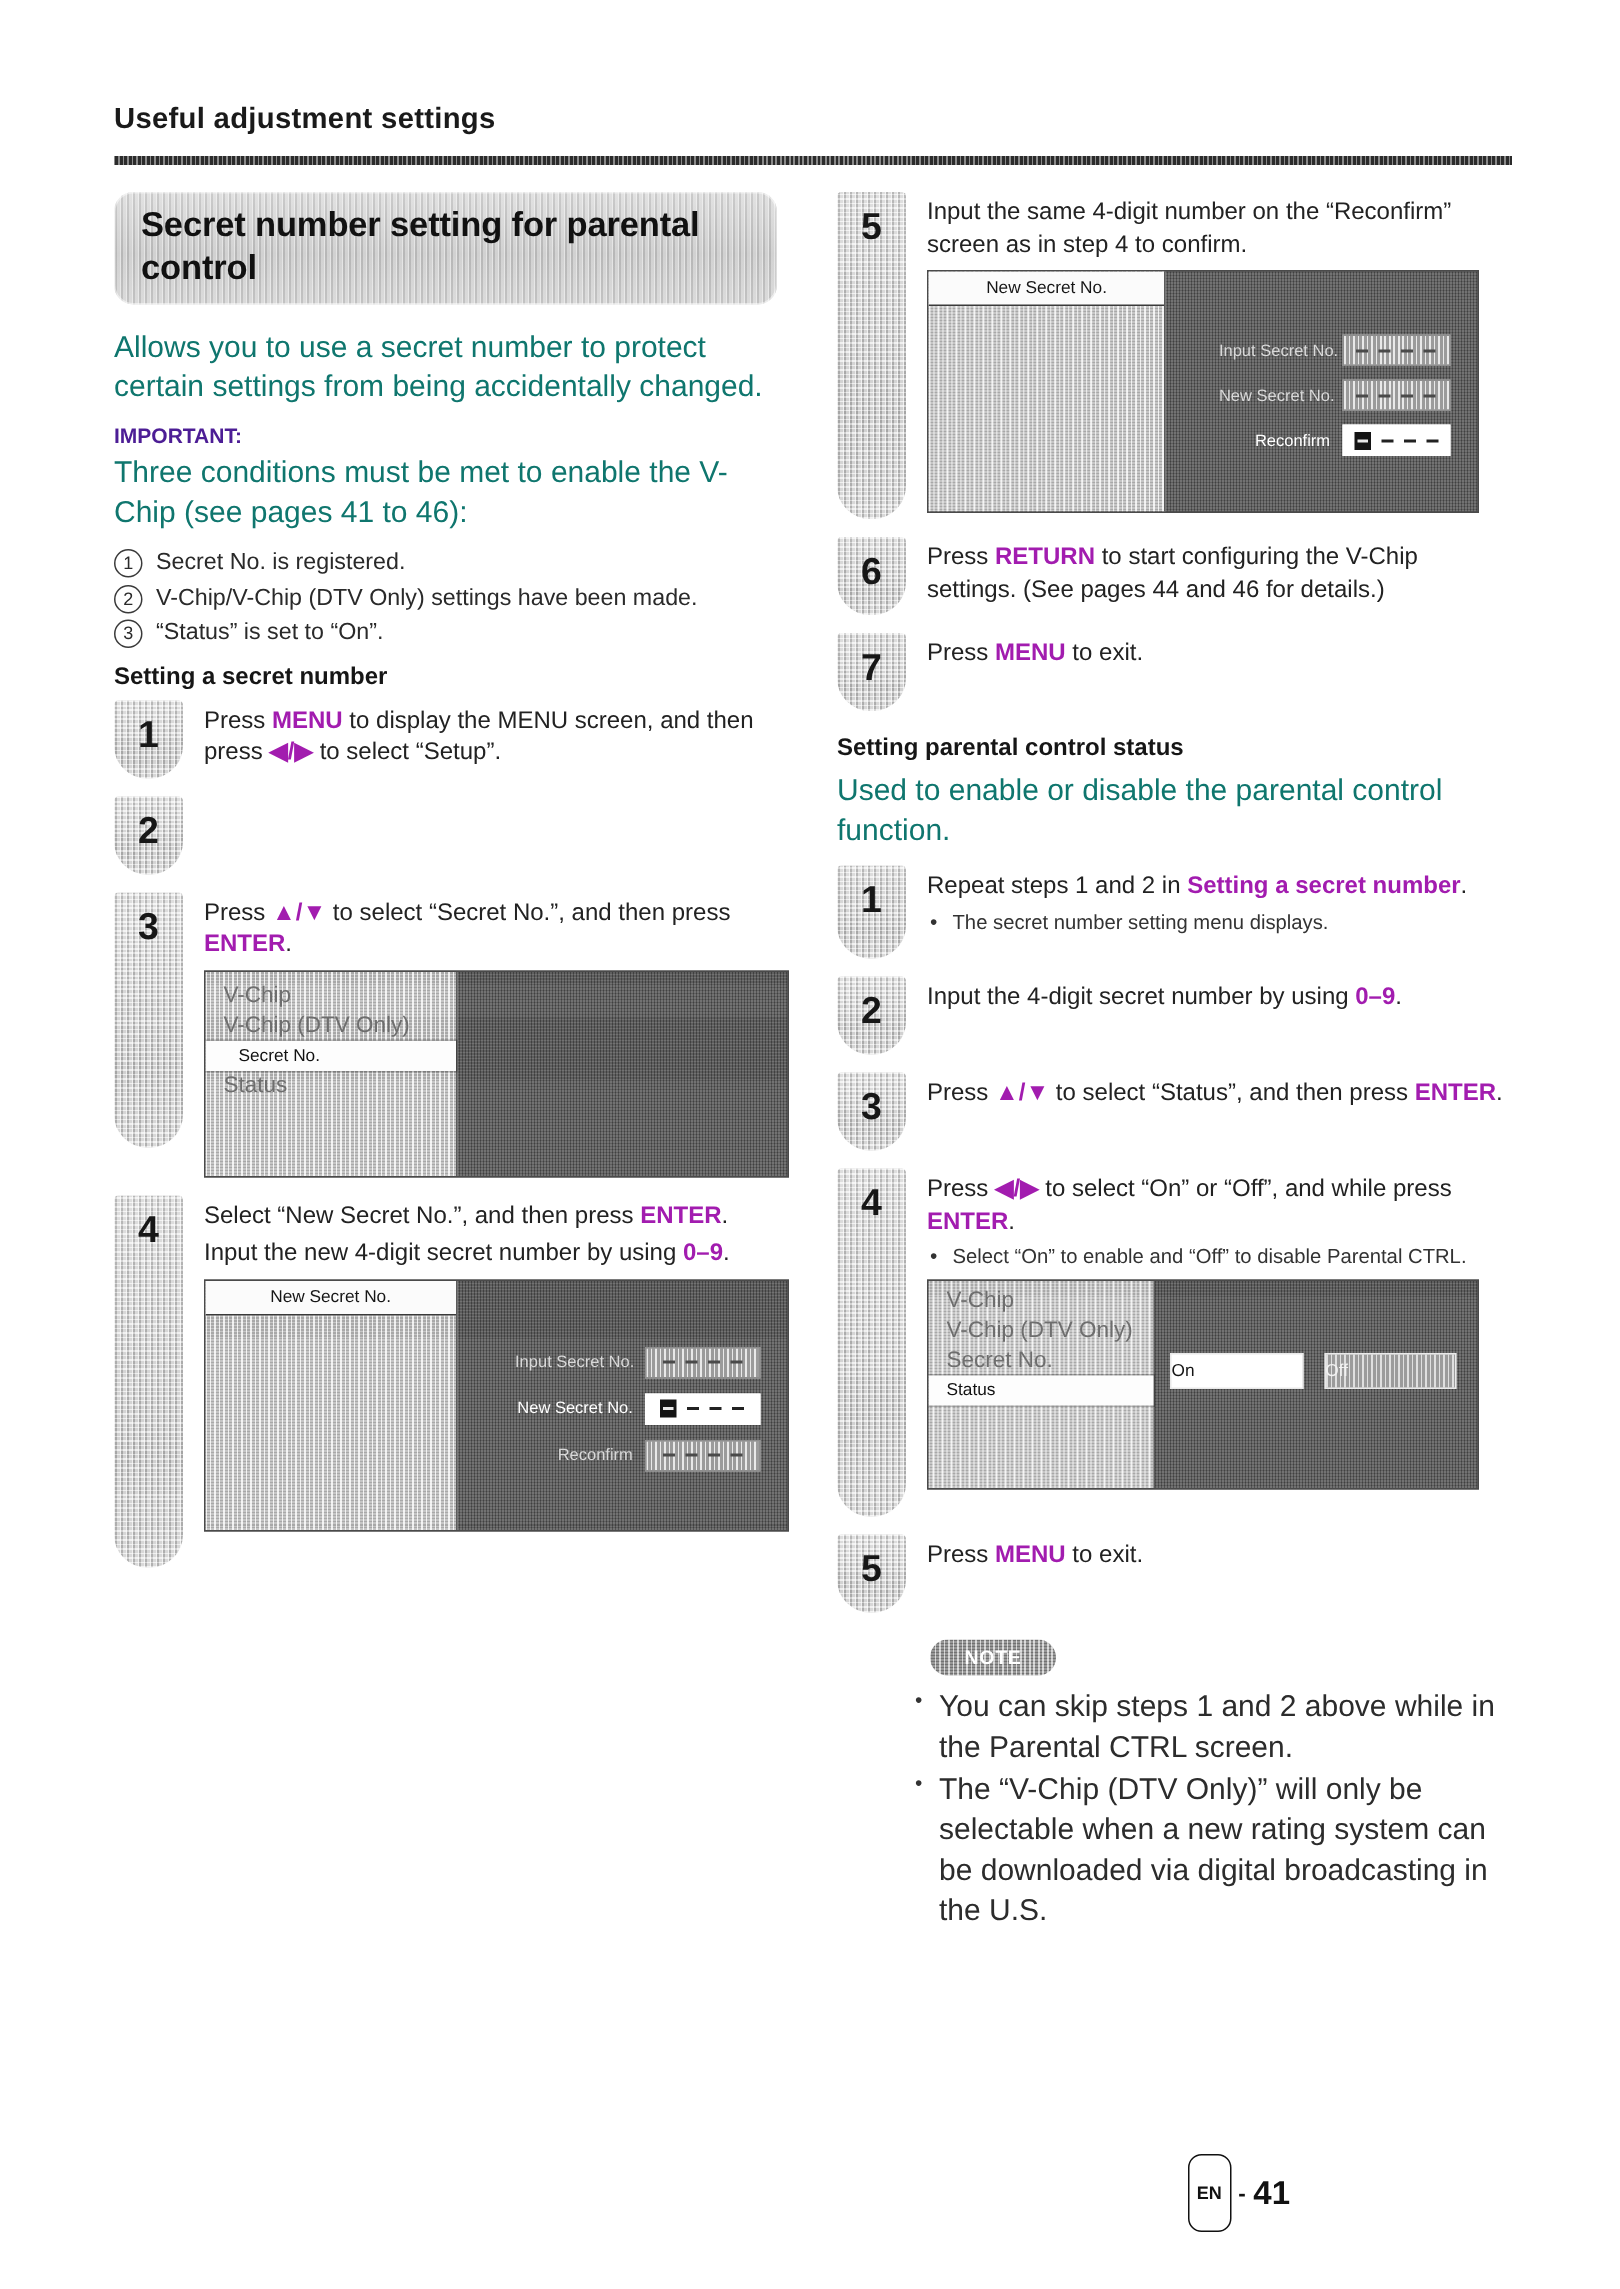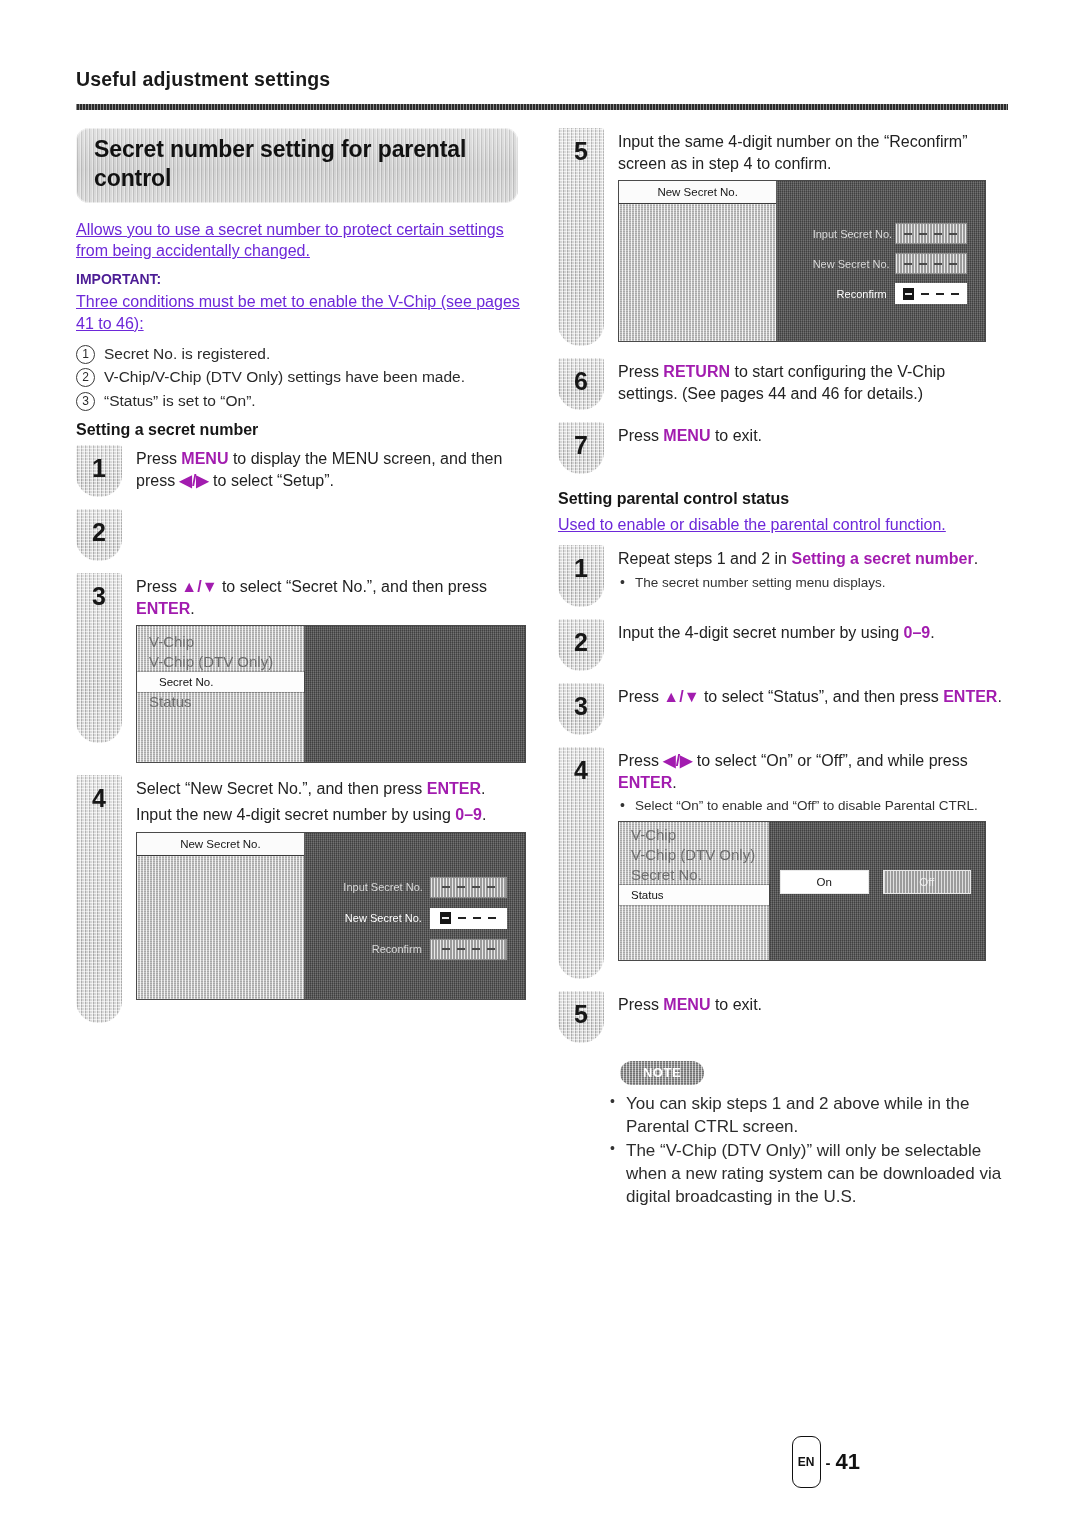--- a/index.html
+++ b/index.html
@@ -76,24 +76,23 @@
     font-size: 23px;
     font-weight: bold;
     line-height: 1.28;
     color: #111;
     letter-spacing: -0.1px;
   }
 
   
   p.body {
     margin: 0 0 10px 0;
-    font-size: 16px;
+    font-size: 20px;
     line-height: 1.33;
-    color: #6d28d9;
-    text-decoration: underline;
+    color: #0f766e;
   }
   .sub-head {
     margin: 4px 0 6px 0;
     font-size: 16px;
     font-weight: bold;
     color: #161616;
   }
   .important {
     margin: 8px 0 4px 0;
     font-size: 14px;
@@ -300,21 +299,20 @@
     left: 46%;
     right: 14px;
     bottom: 38%;
     display: flex;
     gap: 14px;
   }
   .tv-btn {
     flex: 1 1 0;
     height: 22px;
     line-height: 22px;
-    text-align: center;
     font-size: 11.5px;
     background: #ffffff;
     color: #151515;
     border: 1px solid #e9e9e9;
   }
   .tv-btn.dim {
     background: #b0b0b0;
     background-image:
       repeating-linear-gradient(90deg, rgba(255,255,255,.6) 0 1px, rgba(0,0,0,.12) 1px 3px);
     color: #f2f2f2;
@@ -336,21 +334,21 @@
     position: absolute;
     left: 0; right: 0;
     top: 4px;
     text-align: center;
     font-size: 13px;
     font-weight: bold;
     color: #ffffff;
     letter-spacing: .5px;
   }
   .note-list .bullet {
-    font-size: 17px;
+    font-size: 20px;
     line-height: 1.35;
     padding-left: 18px;
     margin-bottom: 1px;
     color: #2c2c2c;
   }
 
   
   .footer {
     position: absolute;
     right: 72px;

